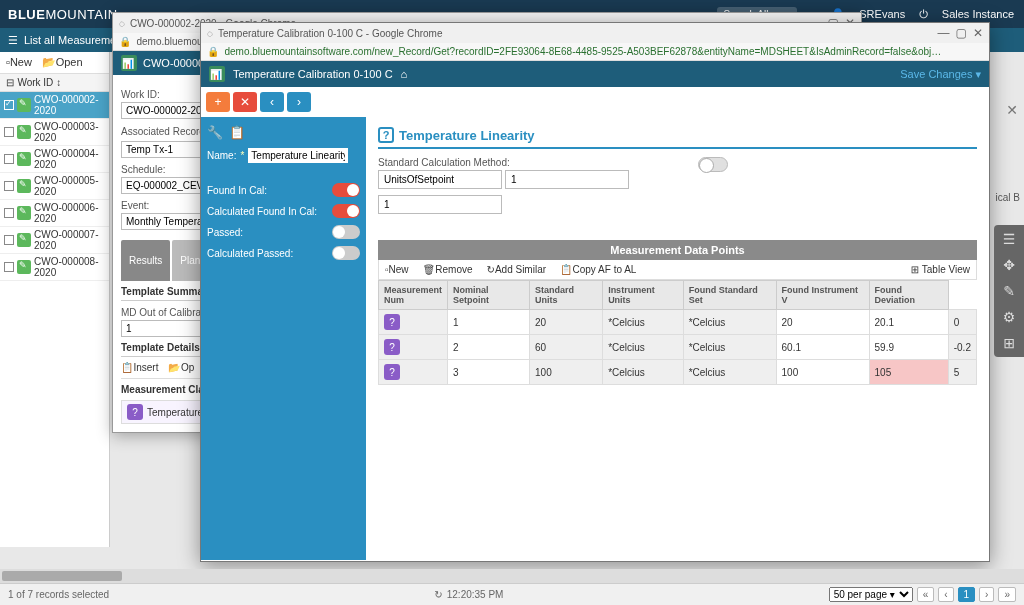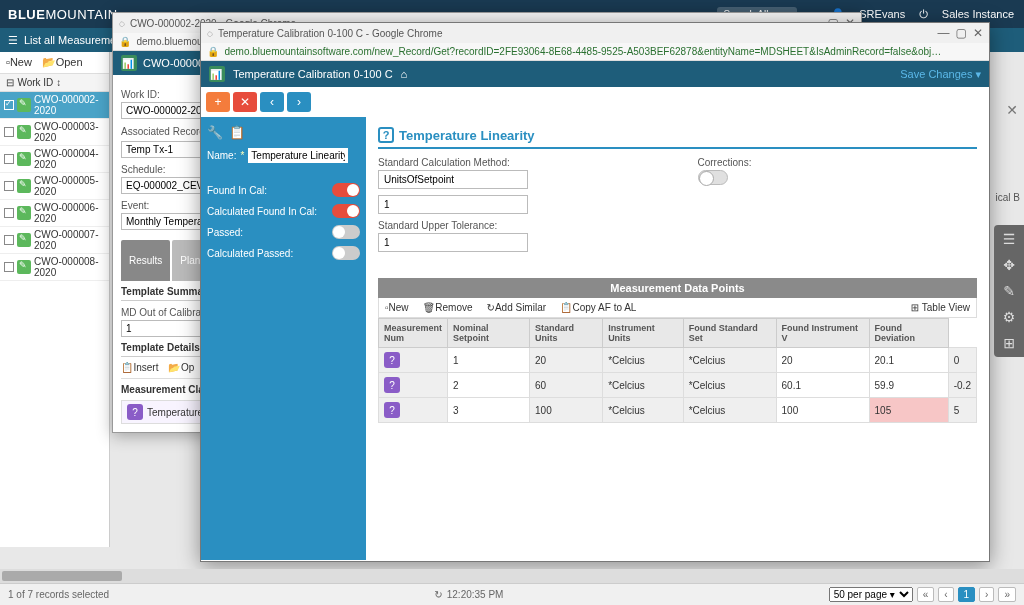--- a/index.html
+++ b/index.html
@@ -71,21 +71,21 @@
 .toggle.off::after { left: 1px; }
 .name-field { display: flex; align-items: center; gap: 4px; margin-bottom: 20px; }
 .name-field input { border: none; padding: 2px 3px; font-size: 10px; width: 100px; }
 .tool-icons { display: flex; gap: 6px; margin-bottom: 8px; font-size: 13px; }
 .main2 { flex: 1; padding: 10px 12px; overflow-y: auto; background: #fff; position: relative; }
 .section-hdr { color: #2a8fc1; font-weight: bold; font-size: 13px; padding-bottom: 4px; border-bottom: 2px solid #2a8fc1; margin-bottom: 8px; display: flex; align-items: center; gap: 5px; }
 .q-ico { width: 16px; height: 16px; border: 2px solid #2a8fc1; border-radius: 3px; color: #2a8fc1; display: flex; align-items: center; justify-content: center; font-size: 11px; font-weight: bold; }
 .std-grid { display: flex; gap: 40px; margin-bottom: 10px; }
 .std-col { flex: 1; }
 .fld-lbl { font-size: 10px; color: #555; margin-bottom: 2px; }
-.fld-inp { border: 1px solid #bbb; padding: 3px 5px; font-size: 10px; width: 150px; margin-bottom: 6px; }
+.fld-inp { border: 1px solid #bbb; padding: 3px 5px; font-size: 10px; width: 124px; margin-bottom: 6px; }
 .corr-toggle { width: 30px; height: 15px; background: #e0e0e0; border-radius: 8px; position: relative; border: 1px solid #bbb; }
 .corr-toggle::after { content: ""; width: 13px; height: 13px; background: #fff; border: 1px solid #aaa; border-radius: 50%; position: absolute; top: 0; left: 0; }
 .datapoints-hdr { background: #8a8a8a; color: #fff; text-align: center; padding: 4px; font-size: 11px; font-weight: bold; margin-top: 20px; }
 .dp-toolbar { background: #fff; border: 1px solid #ddd; border-top: none; padding: 4px 6px; display: flex; gap: 14px; font-size: 10px; align-items: center; }
 .dp-toolbar span:last-child { margin-left: auto; }
 .dp-table { width: 100%; border-collapse: collapse; }
 .dp-table th { background: #e8e8e8; padding: 4px 5px; font-size: 9px; text-align: left; border: 1px solid #ccc; font-weight: bold; color: #555; }
 .dp-table td { padding: 4px 5px; font-size: 10px; border: 1px solid #ddd; background: #efefef; }
 .dp-table tr td:first-child { background: #efefef; width: 22px; }
 .row-q { width: 16px; height: 16px; background: #8a5cc7; border-radius: 3px; color: #fff; display: flex; align-items: center; justify-content: center; font-size: 10px; }
@@ -276,25 +276,23 @@
     <div class="main2">
       <div class="section-hdr">
         <span class="q-ico">?</span>
         <span>Temperature Linearity</span>
       </div>
       <div class="std-grid">
         <div class="std-col">
           <div class="fld-lbl">Standard Calculation Method:</div>
           <input class="fld-inp" value="UnitsOfSetpoint" style="">
           <input class="fld-inp" value="1" style="">
-          <div class="fld-lbl">Standard Upper Tolerance:</div>
           <input class="fld-inp" value="1" style="">
         </div>
         <div class="std-col">
-          <div class="fld-lbl">Corrections:</div>
           <div class="corr-toggle"></div>
         </div>
       </div>
       <div class="datapoints-hdr">Measurement Data Points</div>
       <div class="dp-toolbar">
         <span><span>▫</span><span>New</span></span>
         <span><span>🗑</span><span>Remove</span></span>
         <span><span>↻</span><span>Add Similar</span></span>
         <span><span>📋</span><span>Copy AF to AL</span></span>
         <span><span>⊞</span> <span>Table View</span></span>

